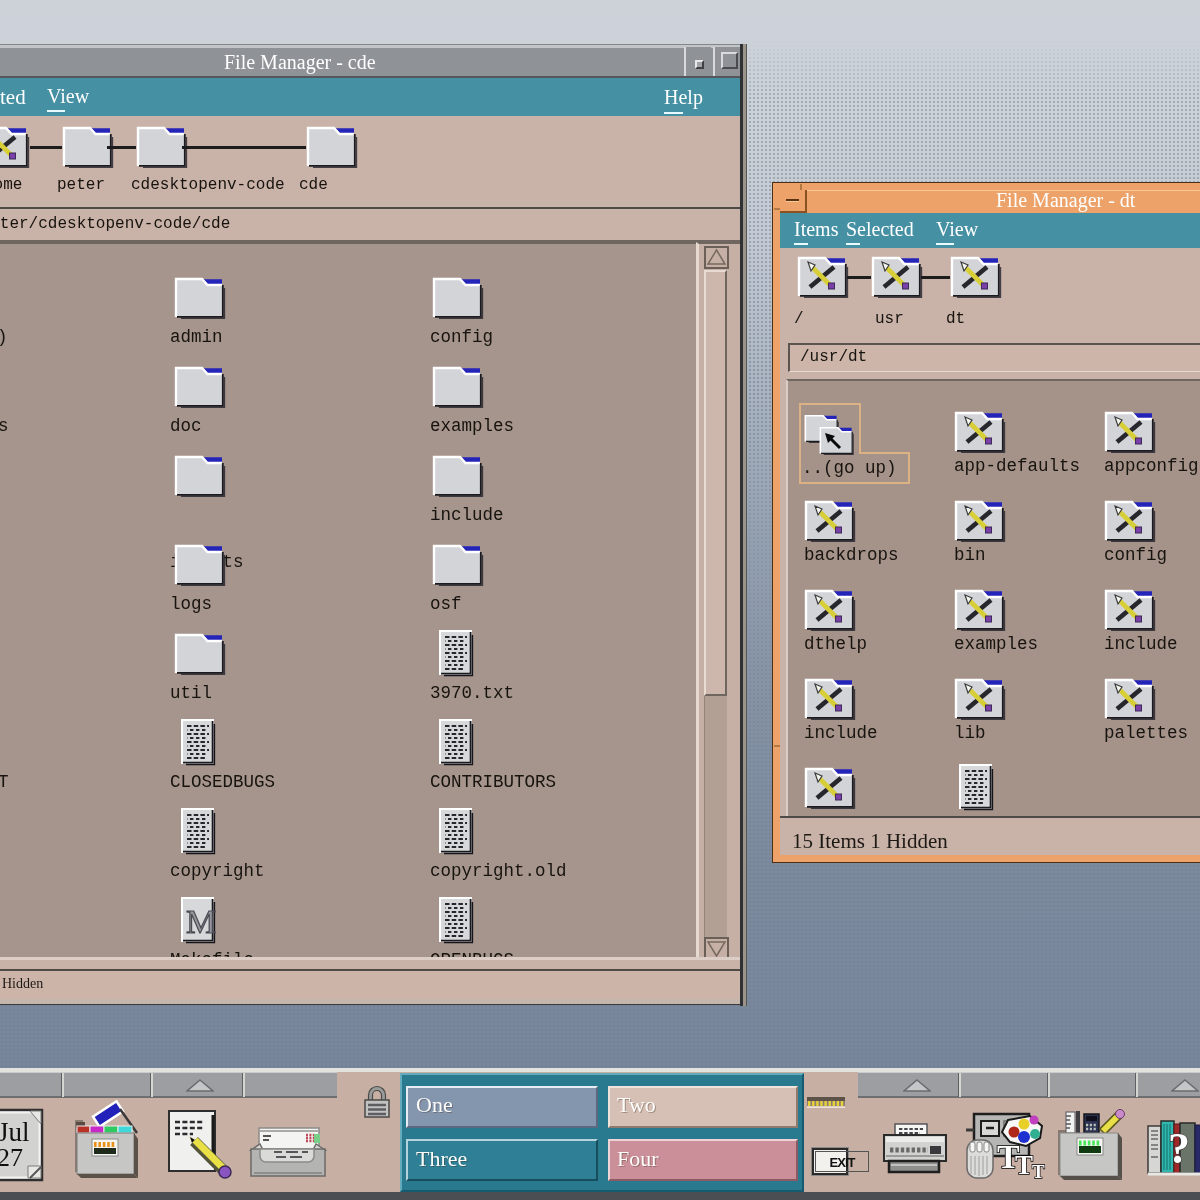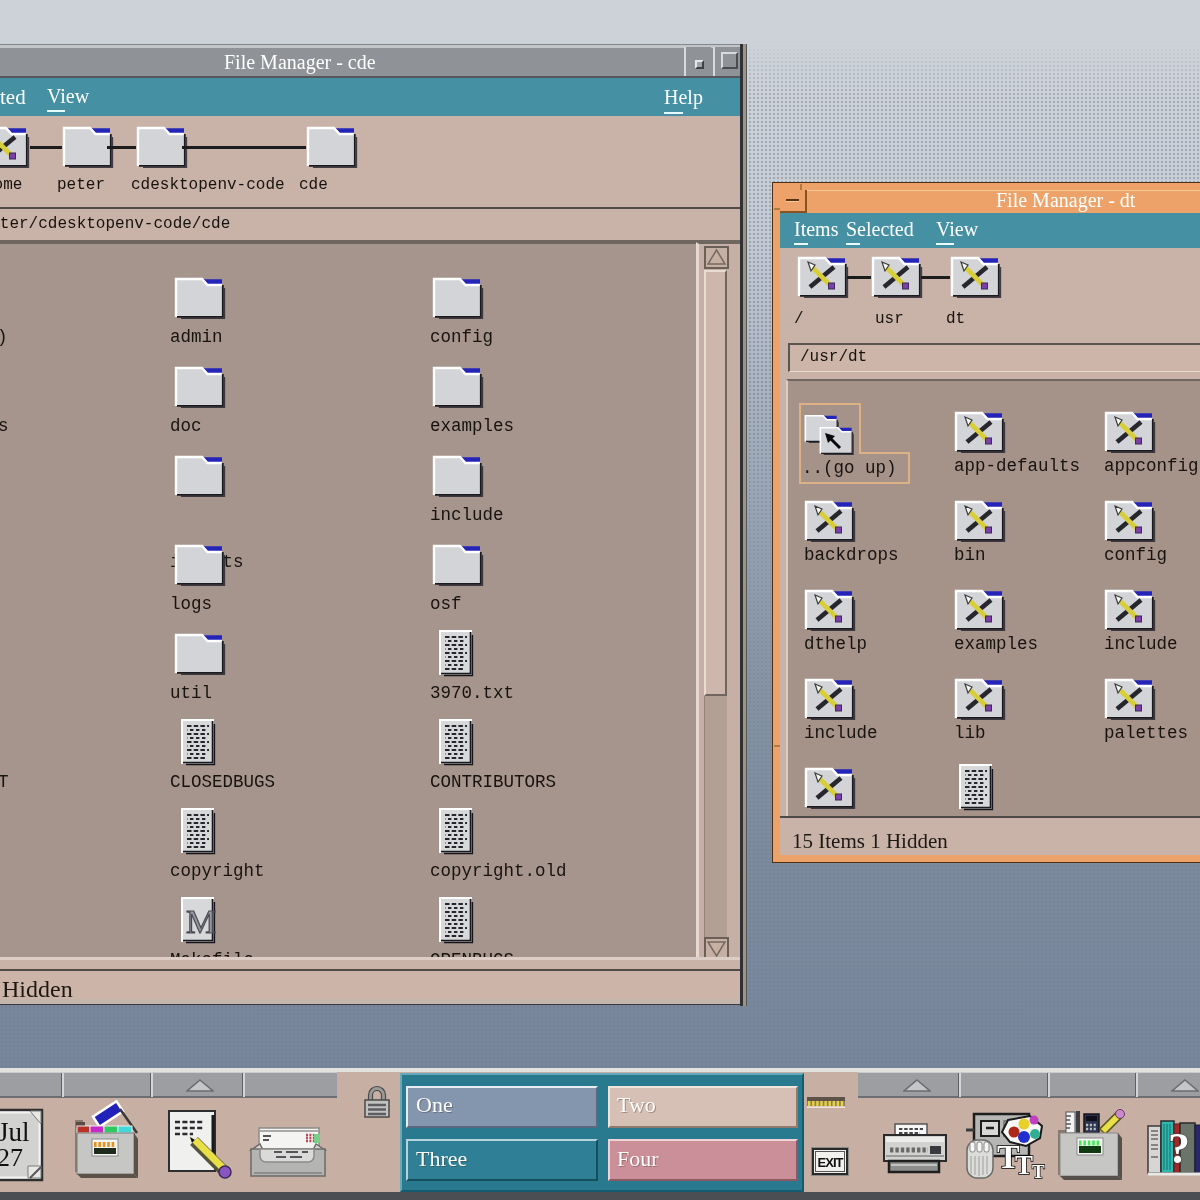--- a/index.html
+++ b/index.html
@@ -237,21 +237,21 @@
 <div class="trough"></div>
 <div class="thumb"></div>
 <div class="sarr" style="left:704px; top:937px;"><svg width="21" height="19">
       <polygon points="10.5,17 19,3 2,3" fill="#c6b0a5" stroke="#77695e" stroke-width="1.5"></polygon>
     </svg></div>
 
 <div class="lw-bevel"></div>
 <div class="lw-gap"></div>
 <div class="lw-sep2"></div>
 <div class="lw-status"></div>
-<div class="abs" style="left:2px; top:976px; font-size:24px; color:#1c1914;">Hidden</div>
+<div class="abs" style="left:2px; top:976px; font-size:14px; color:#1c1914;">Hidden</div>
 <div class="lw-bframe"></div>
 <div class="lw-rframe"></div>
 
 <div class="rw-frame"></div>
 <div class="abs" style="left:800px;top:184px;width:2px;height:6px;background:#b27a42;"></div>
 <div class="abs" style="left:774px;top:208px;width:6px;height:2px;background:#b27a42;"></div>
 <div class="abs" style="left:774px;top:745px;width:6px;height:2px;background:#b27a42;"></div>
 <div class="rw-title"></div>
 <div class="rw-mbtn">
     <div class="abs" style="left:6px;top:9px;width:13px;height:3px;background:#5a3214;border-bottom:1px solid #f7c795;"></div>
@@ -387,21 +387,21 @@
 
 <div class="abs" style="left:807px;top:1094px;width:38px;height:11px;">
   <svg width="38" height="11">
       <rect x="0" y="0" width="38" height="4" fill="#5e5248"></rect>
       <rect x="0" y="4" width="38" height="5" fill="#8a7d72"></rect>
       <path stroke="#e8d23a" stroke-width="5" stroke-dasharray="2.4 1.7" d="M1 6.5 H37"></path>
       <rect x="0" y="9.5" width="38" height="1.5" fill="#f0e4da"></rect>
     </svg>
 </div>
 <div class="abs" style="left:812px;top:1148px;width:36px;height:27px;background:#f2f1ee;border:2px solid #2a2a2a;box-shadow:0 0 0 1px #8a8a88;">
-  <div style="position:absolute;left:1px;top:1px;width:30px;height:21px;border:1px solid #555;font-family:'Liberation Sans',sans-serif;font-size:13px;font-weight:bold;color:#111;text-align:center;line-height:21px;letter-spacing:-1px;">EXIT</div>
+  <div style="position:absolute;left:1px;top:1px;width:54px;height:21px;border:1px solid #555;font-family:'Liberation Sans',sans-serif;font-size:13px;font-weight:bold;color:#111;text-align:center;line-height:21px;letter-spacing:-1px;">EXIT</div>
 </div>
 
 <svg class="abs" style="left:-14px;top:1108px" width="60" height="74">
   <rect x="1" y="2" width="55" height="70" fill="#d2d2d0" stroke="#2e2e2e" stroke-width="2.5"></rect>
   <rect x="3.5" y="4.5" width="50" height="65" fill="none" stroke="#f2f2f0" stroke-width="2"></rect>
   <polygon points="44,3 55,3 55,16" fill="#e8e8e4" stroke="#7a7a78" stroke-width="1"></polygon>
   <polygon points="42,58 55,58 55,70 42,70" fill="#e8e8e4" stroke="#7a7a78" stroke-width="1"></polygon>
   <line x1="44" y1="70" x2="55" y2="59" stroke="#55555a" stroke-width="2"></line>
   <text x="12" y="33" font-family="Liberation Serif" font-size="27" fill="#111">Jul</text>
   <text x="11" y="58" font-family="Liberation Serif" font-size="26" fill="#111">27</text>

